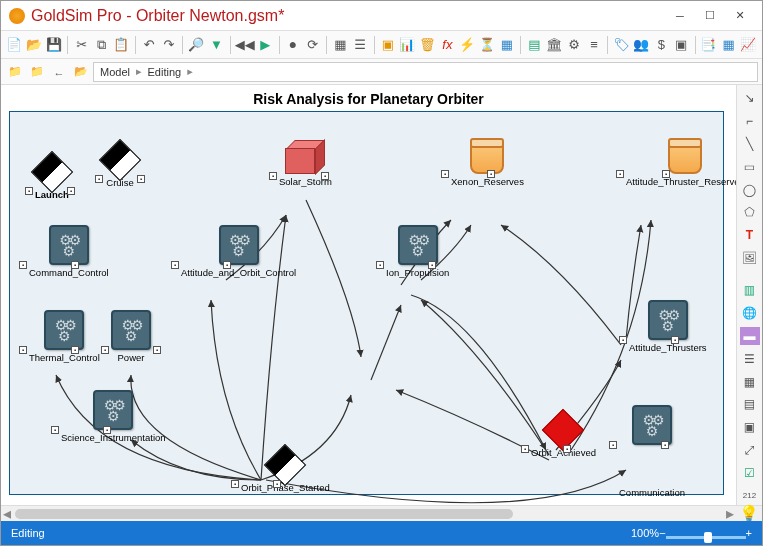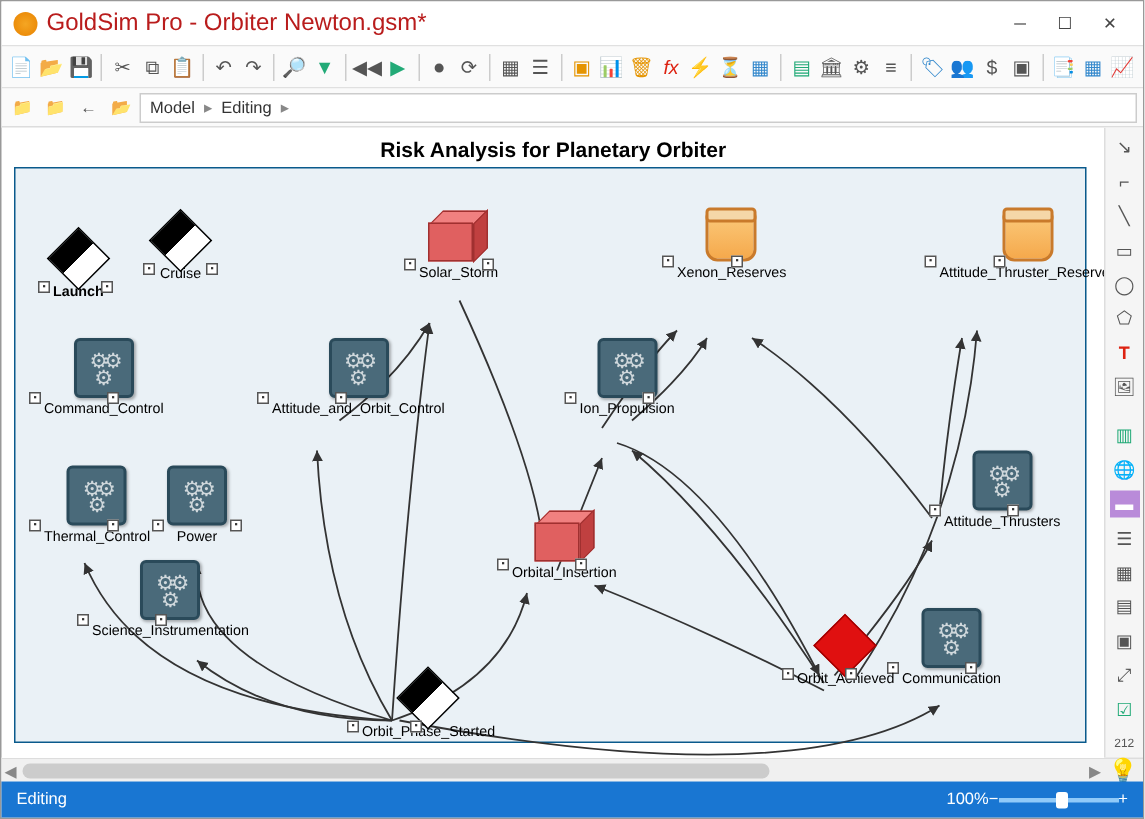--- a/index.html
+++ b/index.html
@@ -22,21 +22,21 @@
 .workarea { flex:1; display:flex; overflow:hidden; }
 .canvas-wrap { flex:1; position:relative; background:#fff; overflow:auto; }
 .canvas { width:735px; height:420px; position:relative; }
 .doc-title { position:absolute; top:6px; left:0; right:0; text-align:center; font-size:14px; font-weight:bold; color:#000; }
 .frame { position:absolute; top:26px; left:8px; right:12px; bottom:10px; border:1.5px solid #0a5a8c; background:#eaf1f6; }
 .sidepanel { width:26px; background:#f5f5f5; border-left:1px solid #ddd; display:flex; flex-direction:column; align-items:center; padding-top:4px; gap:4px; overflow:hidden;}
 .sidebtn { width:20px; height:20px; display:flex; align-items:center; justify-content:center; font-size:12px; color:#555; cursor:pointer; }
 .scrollbar-h { height:16px; background:#f0f0f0; border-top:1px solid #ddd; display:flex; align-items:center; }
 .scrollbar-h .thumb { height:10px; background:#ccc; border-radius:5px; }
 .statusbar { height:24px; background:#1976d2; color:#fff; display:flex; align-items:center; padding:0 10px; font-size:11px; justify-content:space-between; }
-.zoom { display:flex; align-items:center; gap:0; }
+.zoom { display:flex; align-items:flex-end; gap:0; }
 .zoom .slider { width:80px; height:3px; background:#90caf9; position:relative; }
 .zoom .slider .knob { position:absolute; left:38px; top:-4px; width:8px; height:11px; background:#fff; border-radius:2px; }
 
 .node { position:absolute; display:flex; flex-direction:column; align-items:center; font-size:9.5px; color:#000; }
 .node .lbl { margin-top:2px; white-space:nowrap; }
 .gearbox { width:40px; height:40px; background:#4a6a7a; border:2px solid #2a4a5a; border-radius:4px; display:flex; align-items:center; justify-content:center; box-shadow:1px 1px 2px rgba(0,0,0,0.3); position:relative;}
 .gearbox::before { content:"⚙⚙"; color:#d0d8dc; font-size:14px; letter-spacing:-3px; line-height:1; position:absolute; top:6px;}
 .gearbox::after { content:"⚙"; color:#d0d8dc; font-size:14px; position:absolute; bottom:4px;}
 .diamond { width:30px; height:30px; transform:rotate(45deg); background:linear-gradient(90deg,#000 50%,#fff 50%); border:1px solid #000; }
 .diamond.red { background:#e01010; border:1px solid #a00000; }
@@ -228,38 +228,28 @@
             <div class="port" style="top:36px;left:42px;"></div>
           <div class="lbl">Thermal_Control</div>
         </div>
         <div class="node" style="top:215px;left:600px;margin-left:28px;">
           <div class="gearbox"></div>
           <div class="port" style="top:36px;left:-10px;"></div>
             <div class="port" style="top:36px;left:42px;"></div>
           <div class="lbl">Attitude_Thrusters</div>
         </div>
 
-        <div class="node" style="top:255px;left:340px;">
-          <div class="cube">
-              <div class="top"></div>
-              <div class="side"></div>
-              <div class="front"></div>
-            </div>
-          <div class="port" style="top:32px;left:-10px;"></div>
-            <div class="port" style="top:32px;left:42px;"></div>
-          <div class="lbl">Orbital_Insertion</div>
-        </div>
-
-        <div class="node" style="top:288px;left:60px;">
+
+        <div class="node" style="top:305px;left:60px;">
           <div class="gearbox"></div>
           <div class="port" style="top:36px;left:-10px;"></div>
             <div class="port" style="top:36px;left:42px;"></div>
           <div class="lbl">Science_Instrumentation</div>
         </div>
-        <div class="node" style="top:320px;left:600px;">
+        <div class="node" style="top:320px;left:618px;gap:40px;">
           <div class="gearbox"></div>
           <div class="port" style="top:36px;left:-10px;"></div>
             <div class="port" style="top:36px;left:42px;"></div>
           <div class="lbl">Communication</div>
         </div>
 
         <div class="node" style="top:365px;left:240px;">
           <div class="diamond"></div>
           <div class="port" style="top:30px;left:-10px;"></div>
             <div class="port" style="top:30px;left:32px;"></div>

